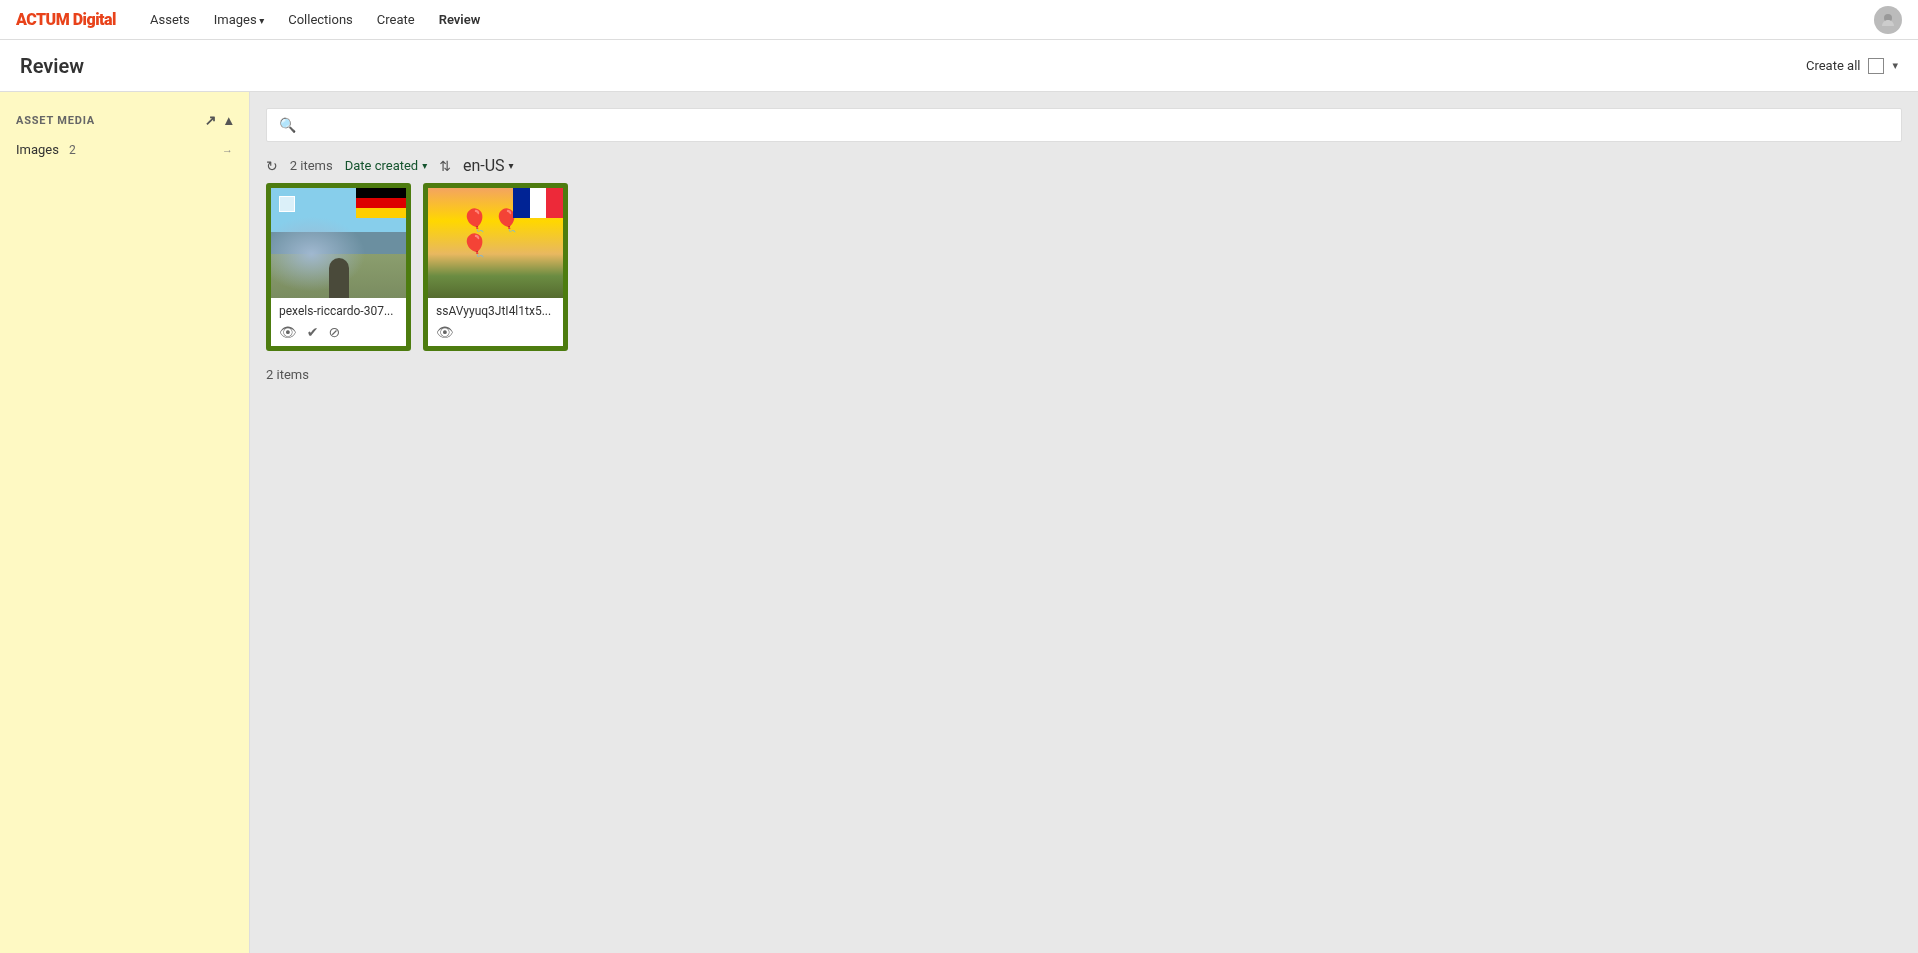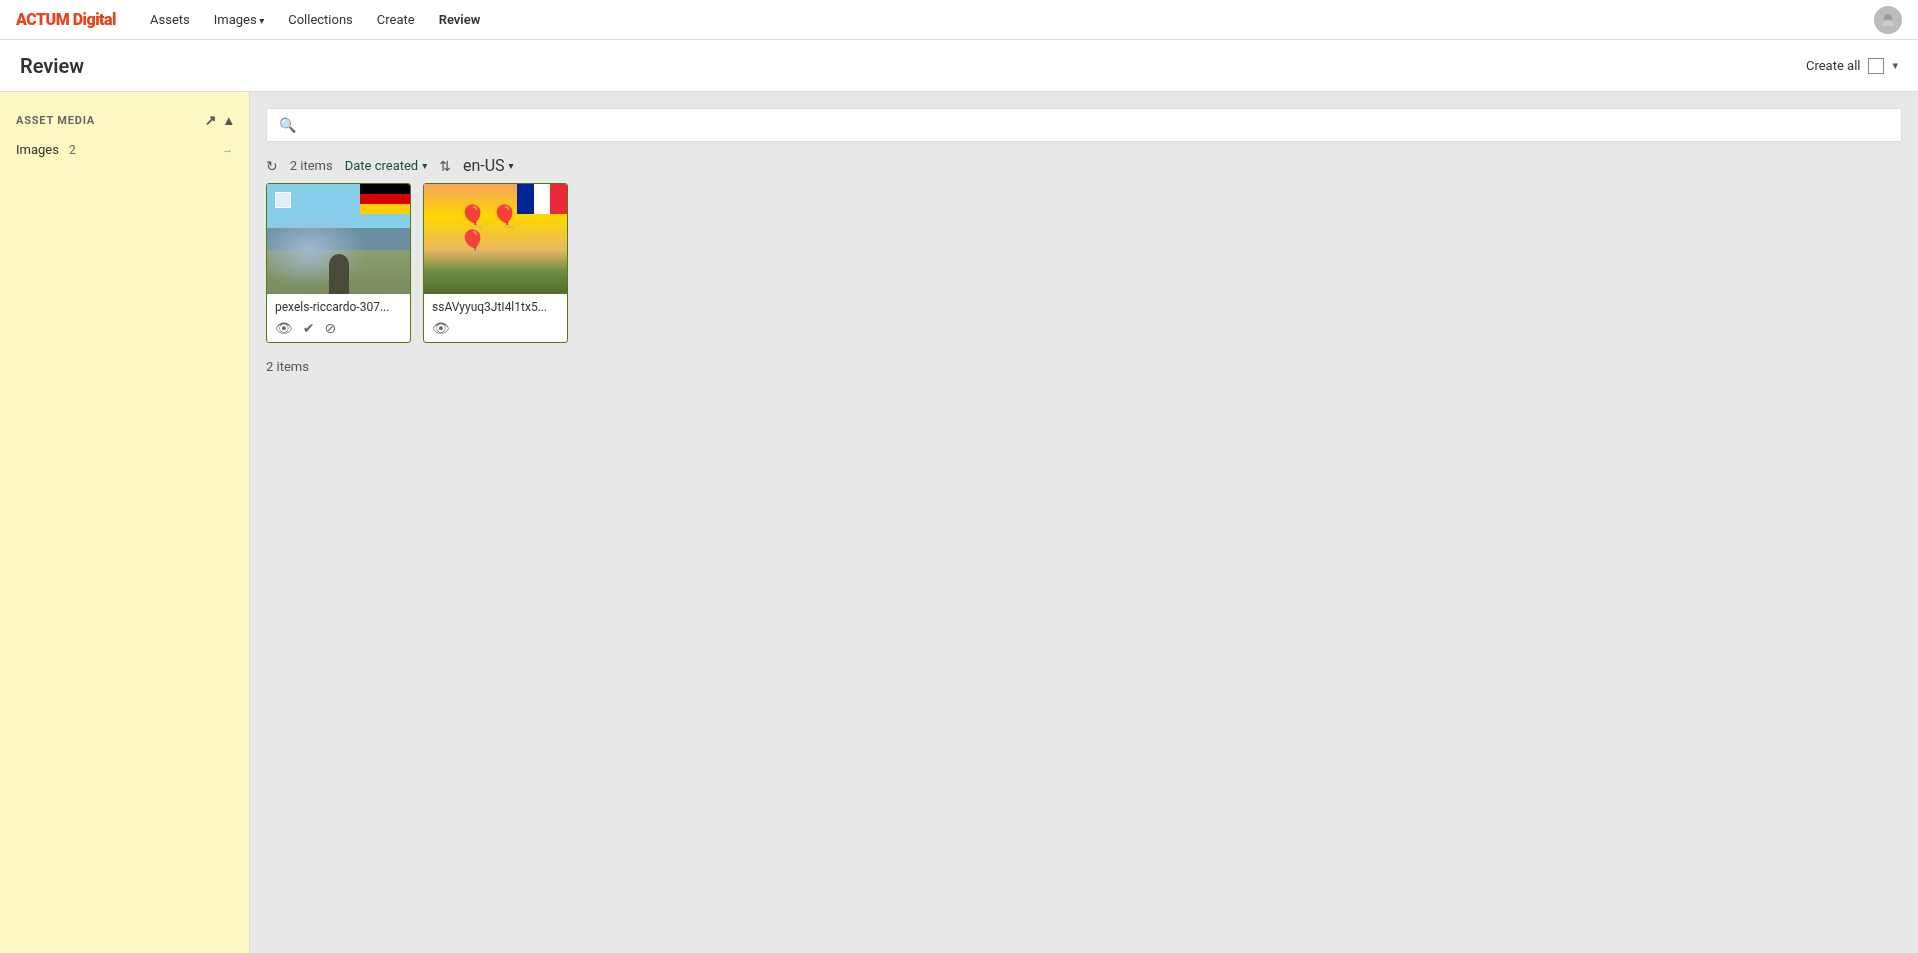--- a/index.html
+++ b/index.html
@@ -176,21 +176,21 @@
       display: flex;
       flex-wrap: wrap;
       gap: 12px;
     }
 
     .image-card {
       background: #fff;
       border-radius: 3px;
       width: 145px;
       overflow: hidden;
-      border: 1px solid #4d7c0f;
+      border: 5px solid #4d7c0f;
       position: relative;
     }
     .image-card-checkbox {
       position: absolute;
       top: 8px; left: 8px;
       width: 16px; height: 16px;
       border: 1.5px solid #fff;
       background: rgba(255,255,255,0.7);
       cursor: pointer;
       z-index: 2;

